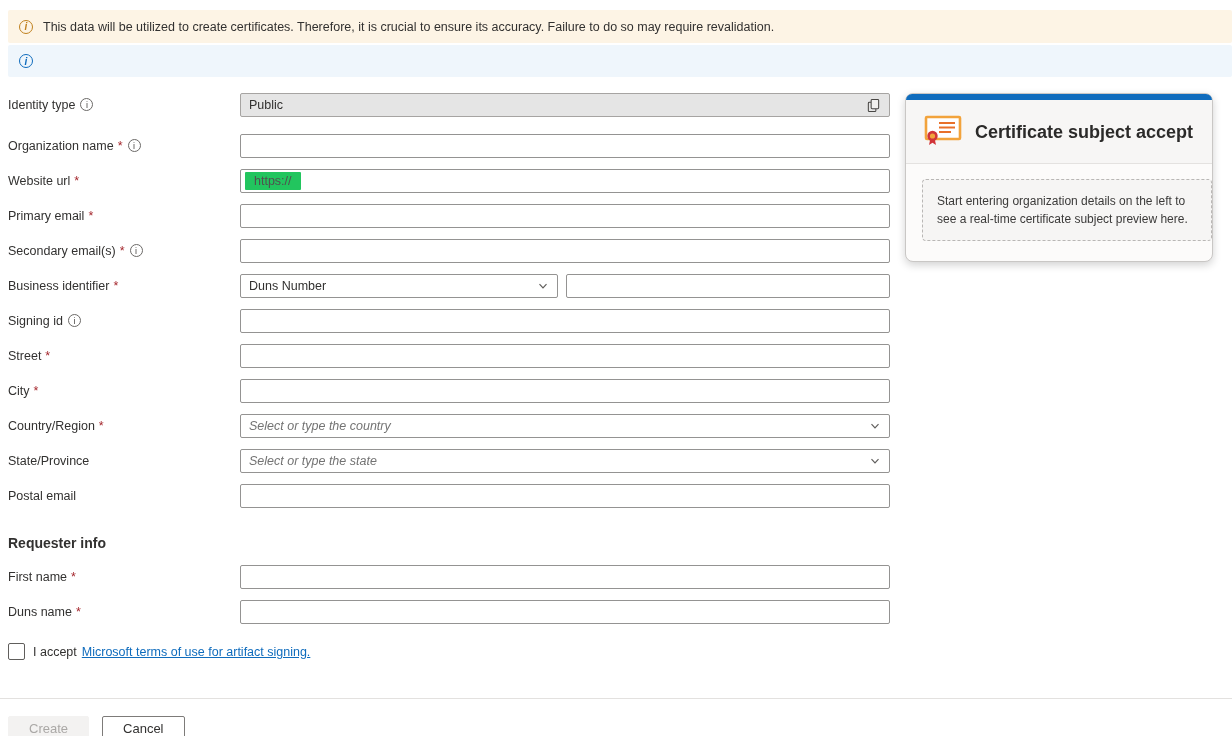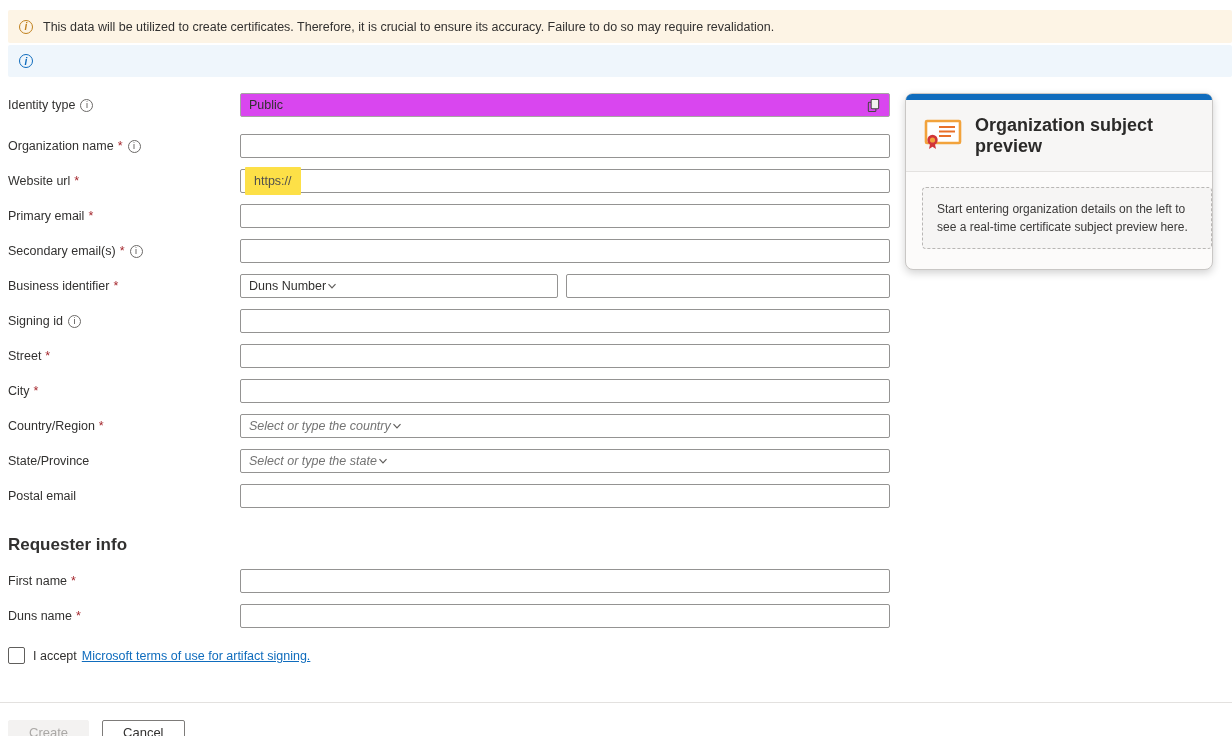--- a/index.html
+++ b/index.html
@@ -14,41 +14,41 @@
   .circle-i { flex:0 0 auto; width:14px; height:14px; border-radius:50%;
     display:inline-flex; align-items:center; justify-content:center;
     font-size:10px; font-weight:700; font-style:italic; }
   .banner.warning .circle-i { border:1.4px solid #c0811f; color:#c0811f; }
   .banner.info .circle-i    { border:1.4px solid #0f6cbd; color:#0f6cbd; }
 
   
   #form { margin-left:8px; margin-top:16px; }
   .row { display:flex; align-items:center; margin-bottom:11px; }
   .row.gap-lg { margin-bottom:17px; }
-  .lbl { width:232px; display:flex; align-items:center; flex:0 0 232px; }
+  .lbl { width:232px; display:flex; flex:0 0 232px; }
   .req { color:#a4262c; margin-left:4px; }
   .info-ic { width:13px; height:13px; border:1px solid #6b6967; border-radius:50%;
     display:inline-flex; align-items:center; justify-content:center; margin-left:5px;
     font-size:9px; color:#4d4b49; cursor:default; }
   .fld { width:650px; display:flex; align-items:center; }
   .tb { height:24px; width:100%; border:1px solid #949392; border-radius:2px;
     background:#fff; padding:0 8px; font-family:"Liberation Sans",sans-serif;
     font-size:12.5px; color:#323130; outline:none; }
   .box { height:24px; border:1px solid #949392; border-radius:2px; background:#fff;
     display:flex; align-items:center; padding:0 8px; width:100%; }
-  .box.disabled { background:#d946ef; border-color:#a6a4a2; }
-  .combo { cursor:pointer; }
+  .box.disabled { background:#e5e5e5; border-color:#a6a4a2; }
+  .combo { justify-content:space-between; cursor:pointer; }
   .placeholder { font-style:italic; color:#737373; }
-  .chip { background:#fde047; color:#50504e; height:28px; display:inline-flex;
+  .chip { background:#22c55e; color:#50504e; height:18px; display:inline-flex;
     align-items:center; padding:0 9px; margin-left:-4px; margin-right:6px; border-radius:1px; }
   .inner-input { border:none; outline:none; flex:1; height:20px; font-family:"Liberation Sans",sans-serif; font-size:12.5px; }
   .copy-btn { margin-left:auto; display:inline-flex; cursor:pointer; }
   .chev { display:inline-flex; }
 
-  .section-h { font-weight:700; font-size:17px; margin:27px 0 14px 0; }
+  .section-h { font-weight:700; font-size:14px; margin:27px 0 14px 0; }
 
   
   .terms { display:flex; align-items:center; gap:8px; margin-top:19px; }
   .cb { width:17px; height:17px; border:1px solid #605e5c; border-radius:2px; background:#fff; cursor:pointer; flex:0 0 auto; }
   .terms a { color:#0f6cbd; text-decoration:none; cursor:pointer; }
 
   
   .divider { border:none; border-top:1px solid #e3e1df; margin-top:38px; width:1232px; }
   .footer { display:flex; gap:13px; margin:17px 0 0 8px; }
   .btn { height:24px; font-family:"Liberation Sans",sans-serif; font-size:13px;
@@ -276,18 +276,18 @@
       <svg width="38" height="31" viewBox="0 0 38 31">
         <rect x="2" y="2" width="34" height="22" rx="1" fill="#fff" stroke="#f2a33c" stroke-width="2.6"></rect>
         <line x1="15" y1="8" x2="31" y2="8" stroke="#e8702a" stroke-width="2"></line>
         <line x1="15" y1="12.5" x2="31" y2="12.5" stroke="#e8702a" stroke-width="2"></line>
         <line x1="15" y1="17" x2="27" y2="17" stroke="#e8702a" stroke-width="2"></line>
         <path d="M6.5 23l-1.5 7 3.5-2.2 3.5 2.2-1.5-7z" fill="#d13438"></path>
         <circle cx="8.5" cy="21" r="5.2" fill="#d13438"></circle>
         <circle cx="8.5" cy="21" r="2.6" fill="#f2a33c"></circle>
       </svg>
     </span>
-    <span class="card-title">Organization subject preview</span>
+    <span class="card-title">Certificate subject accept</span>
   </div>
   <div class="card-body">
     <div class="dashed">Start entering organization details on the left to see a real-time certificate subject preview here.</div>
   </div>
 </div>
 
 </body></html>

